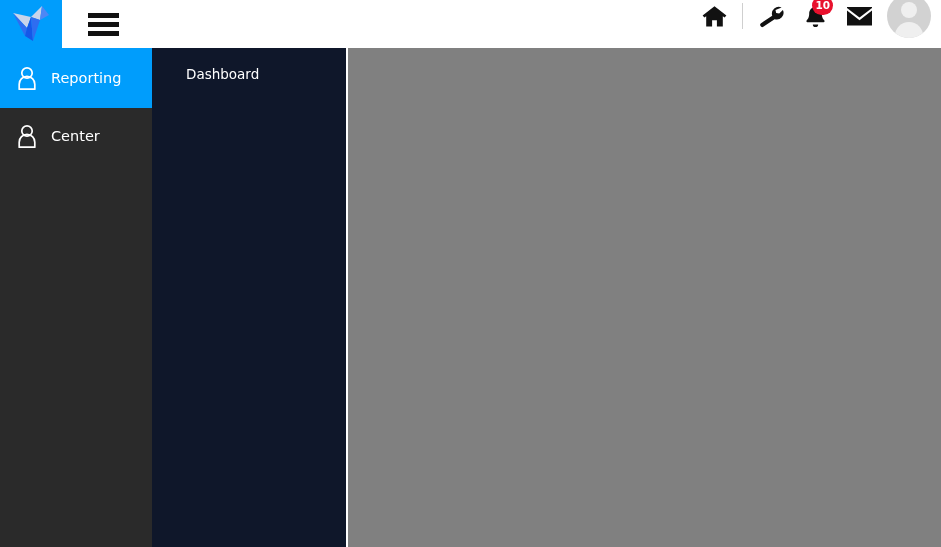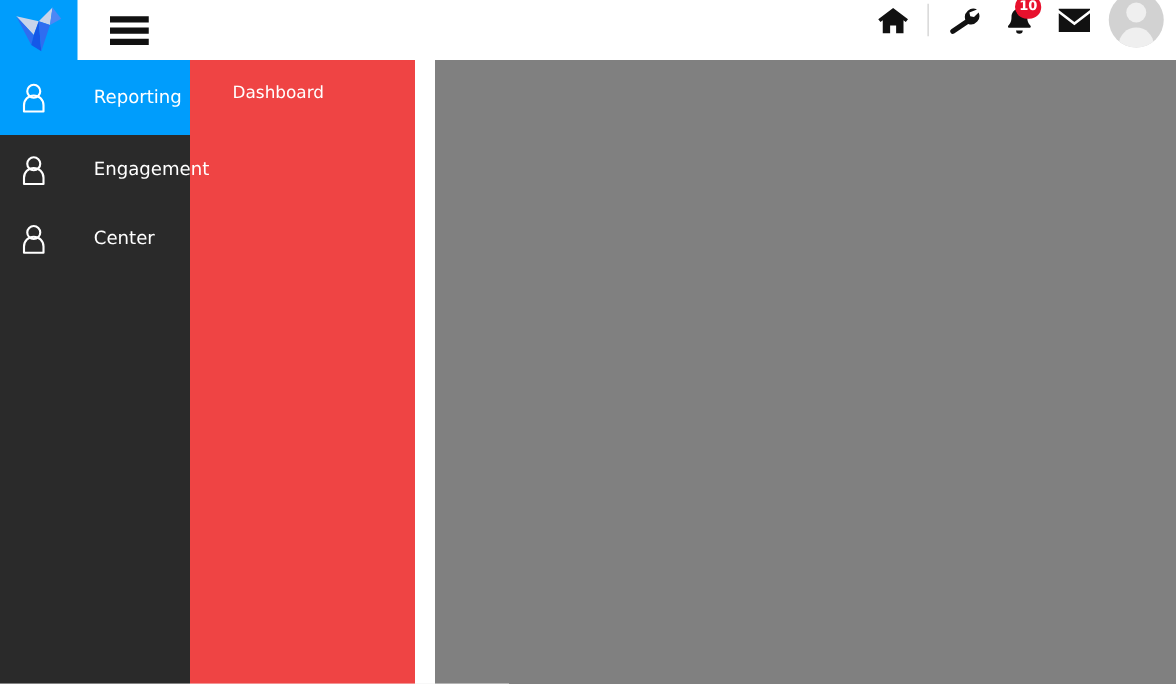--- a/index.html
+++ b/index.html
@@ -70,33 +70,33 @@
 
   
   #sidebar {
     position:absolute; top:48px; left:0;
     width:152px; height:499px;
     background:#2a2a2a;
     z-index:15;
   }
   .side-item {
     height:55px; display:flex; align-items:center;
-    padding-left:14px; cursor:pointer; color:#ffffff;gap:24px;
+    padding-left:14px; cursor:pointer; color:#ffffff;
   }
   .side-item.active { background:#009dfc; height:60px; }
   .side-item .si-icon { width:26px; height:26px; flex:0 0 auto; }
   .side-item .si-label {
     margin-left:11px; font-size:14.5px; color:#ffffff; white-space:nowrap;
   }
 
   
   #submenu {
     position:absolute; top:48px; left:152px;
-    width:180px; height:499px;
-    background:#ef4444; z-index:10;
+    width:194px; height:499px;
+    background:#0f172a; z-index:10;
   }
   .sub-item {
     height:52px; display:flex; align-items:center;
     padding-left:34px; color:#ffffff; font-size:13.5px; cursor:pointer;
   }
 
   
   #content {
     position:absolute; top:48px; left:348px;
     width:593px; height:499px;
@@ -170,27 +170,20 @@
 
     <div class="side-item active">
       <svg class="si-icon" viewBox="0 0 26 26">
         <circle cx="13" cy="8" r="5.2" fill="none" stroke="#ffffff" stroke-width="1.7"></circle>
         <path d="M5.2 24.2 L5.2 19.2 a7.8 7.8 0 0 1 15.6 0 l0 5.0 Z" fill="none" stroke="#ffffff" stroke-width="1.7" stroke-linejoin="round"></path>
       </svg>
       <span class="si-label">Reporting</span>
     </div>
 
 
-    <div class="side-item">
-      <svg class="si-icon" viewBox="0 0 26 26">
-        <circle cx="13" cy="8" r="5.2" fill="none" stroke="#ffffff" stroke-width="1.7"></circle>
-        <path d="M5.2 24.2 L5.2 19.2 a7.8 7.8 0 0 1 15.6 0 l0 5.0 Z" fill="none" stroke="#ffffff" stroke-width="1.7" stroke-linejoin="round"></path>
-      </svg>
-      <span class="si-label">Engagement</span>
-    </div>
 
 
 
     <div class="side-item">
       <svg class="si-icon" viewBox="0 0 26 26">
         <circle cx="13" cy="8" r="5.2" fill="none" stroke="#ffffff" stroke-width="1.7"></circle>
         <path d="M5.2 24.2 L5.2 19.2 a7.8 7.8 0 0 1 15.6 0 l0 5.0 Z" fill="none" stroke="#ffffff" stroke-width="1.7" stroke-linejoin="round"></path>
       </svg>
       <span class="si-label">Center</span>
     </div>

